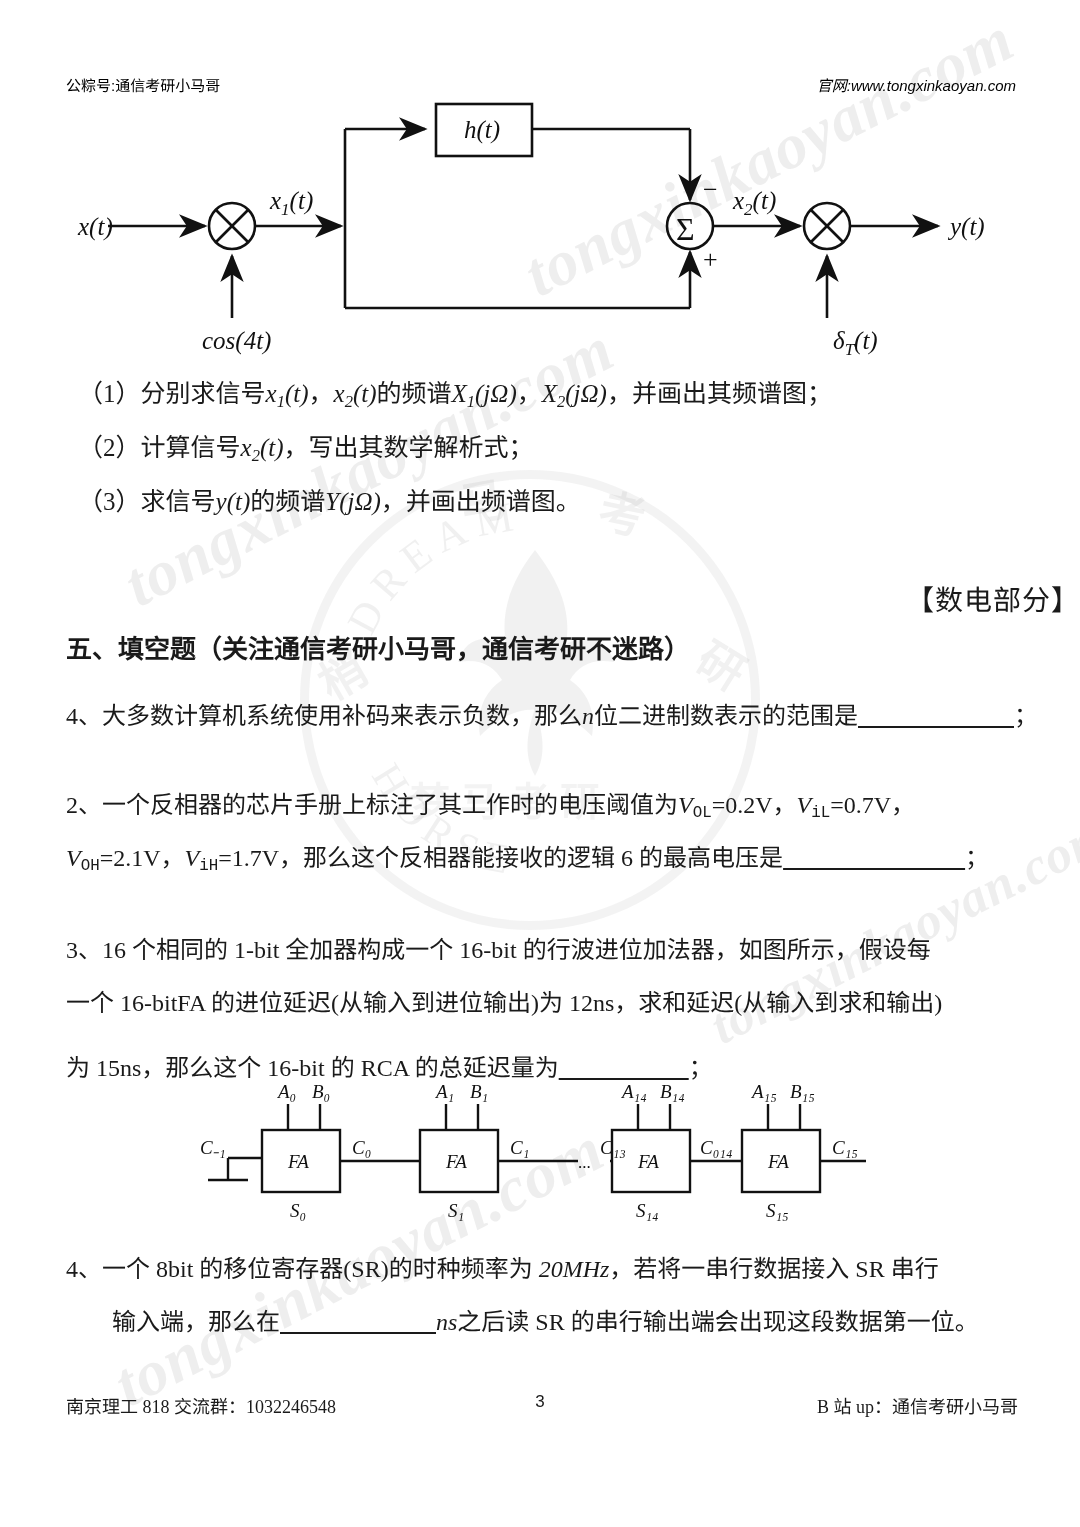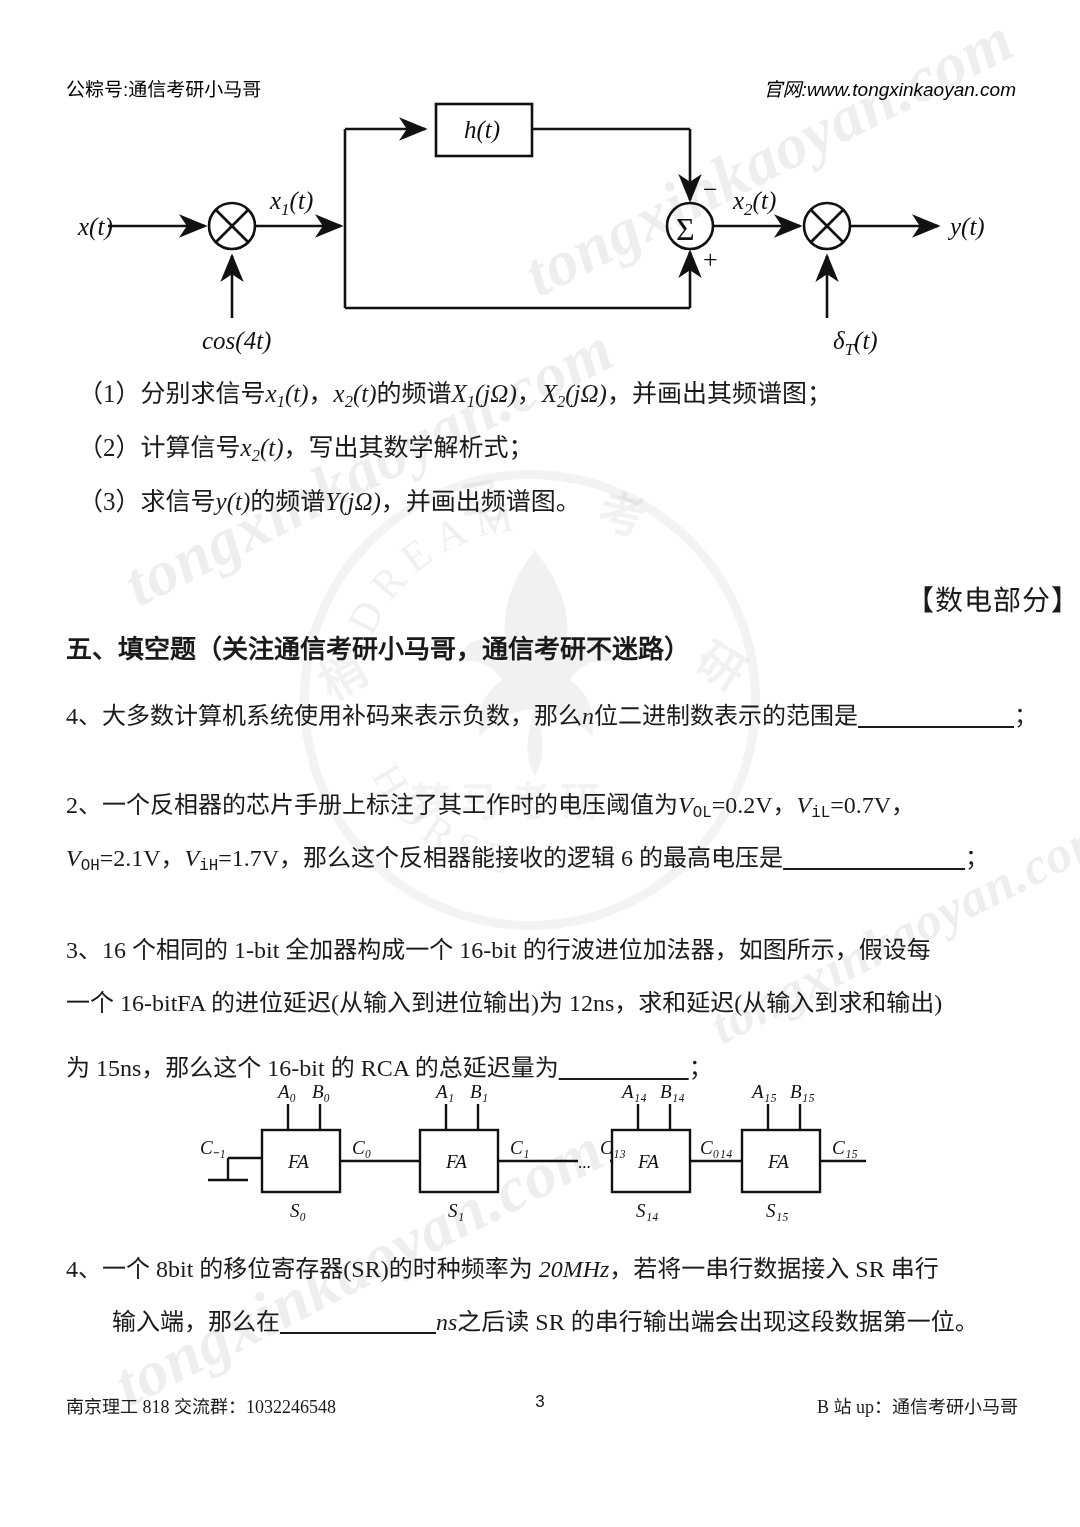--- a/index.html
+++ b/index.html
@@ -81,21 +81,21 @@
   }
   .wm-bird { position: absolute; left: 140px; top: 70px; }
 
   
   .content { position: relative; z-index: 3; }
 
   .hdr {
     position: absolute;
     top: 74px;
     font-family: "Liberation Sans", sans-serif;
-    font-size: 19px;
+    font-size: 15px;
     color: #000;
   }
   .hdr-left  { left: 66px; }
   .hdr-right { right: 64px; font-style: italic; }
 
   .diagram { position: absolute; left: 0; top: 96px; }
 
   .qline {
     position: absolute;
     left: 78px;

